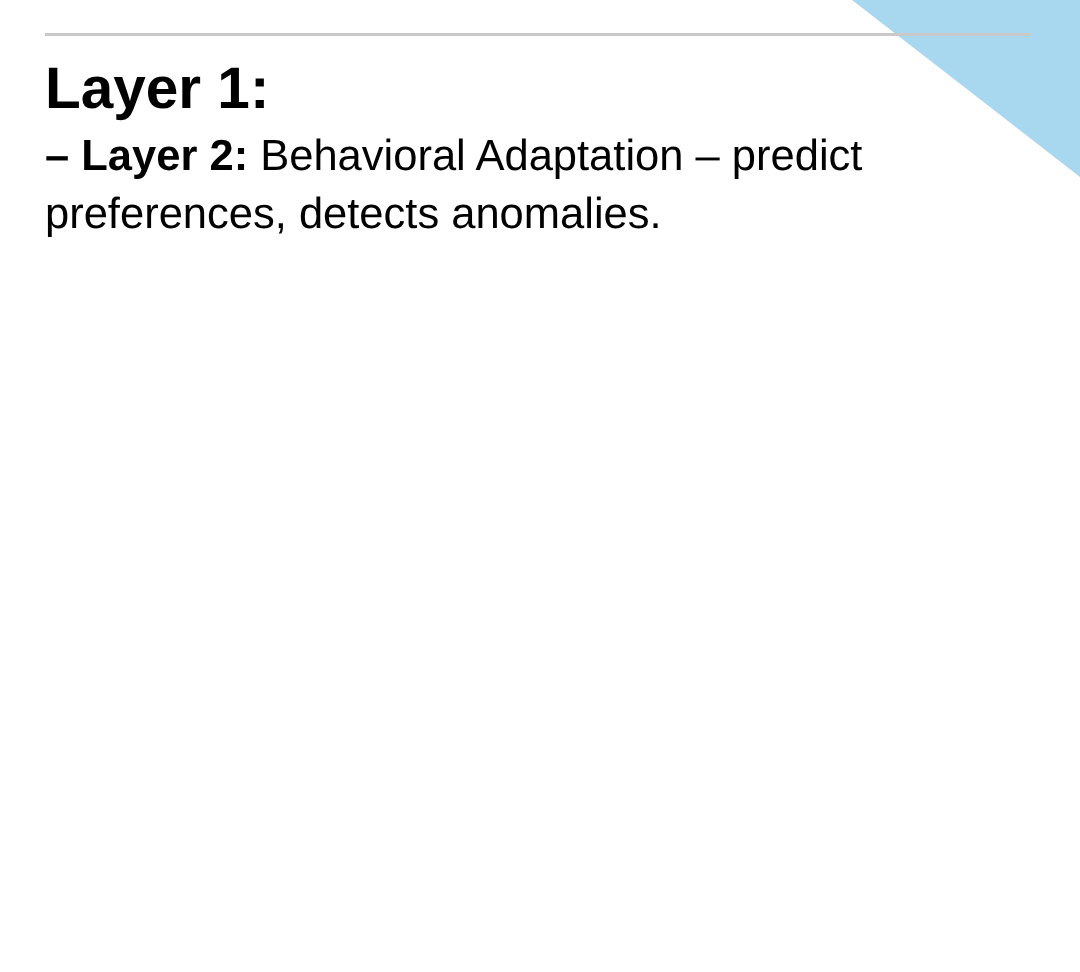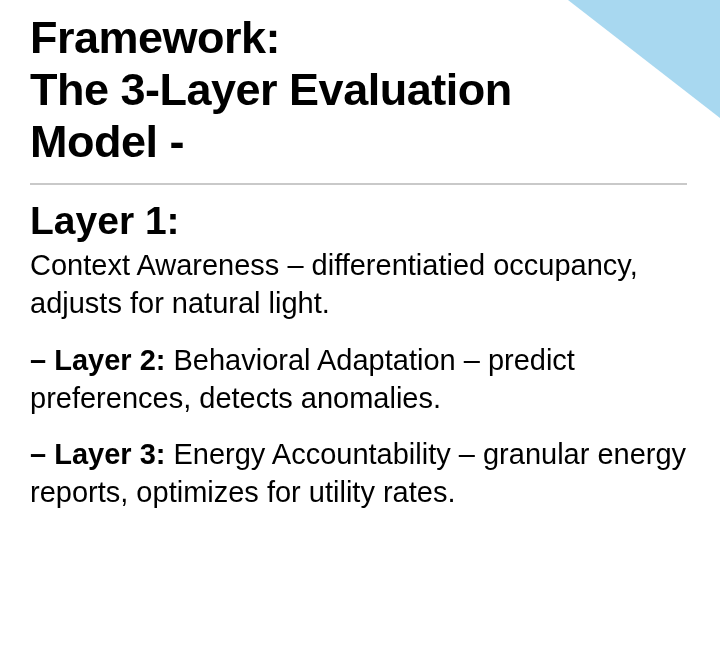--- a/index.html
+++ b/index.html
@@ -80,28 +80,23 @@
     max-width: 660px;
   }
 </style>
 </head>
 <body>
 
 <div class="corner-accent"></div>
 
 <div class="slide">
 
-  <h1 class="title">Framework:
-The 3-Layer Evaluation
-Model -</h1>
 
   <hr class="divider">
 
   <div>
     <div class="layer1-head">Layer 1:</div>
-    <p class="layer1-body">Context Awareness – differentiatied occupancy, adjusts for natural light.</p>
   </div>
 
   <p class="block"><span class="lead">– Layer 2:</span><span> Behavioral Adaptation – predict preferences, detects anomalies.</span></p>
 
-  <p class="block"><span class="lead">– Layer 3:</span><span> Energy Accountability – granular energy reports, optimizes for utility rates.</span></p>
 
 </div>
 
 </body></html>

